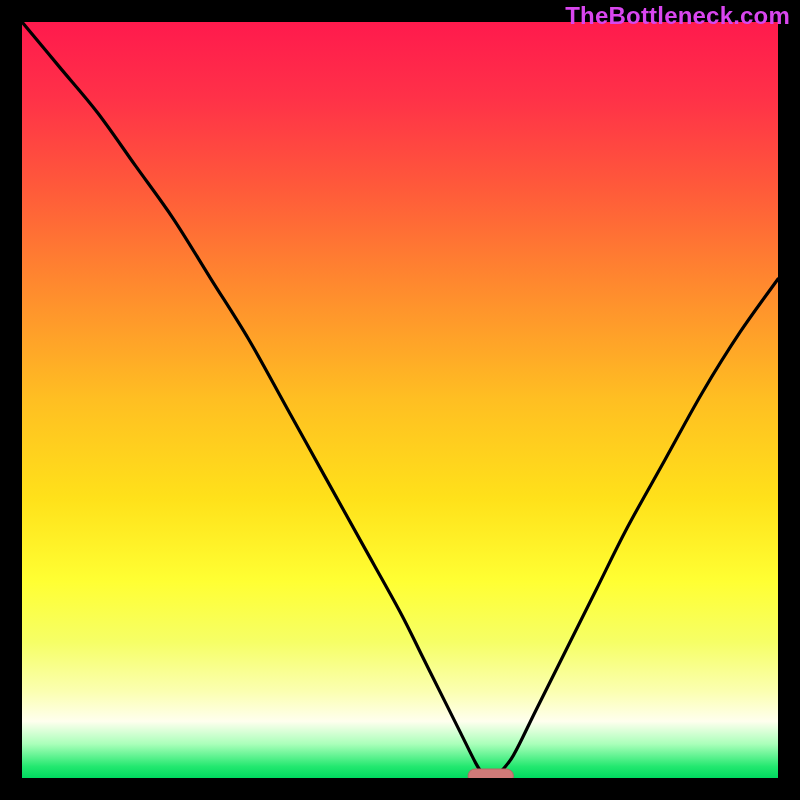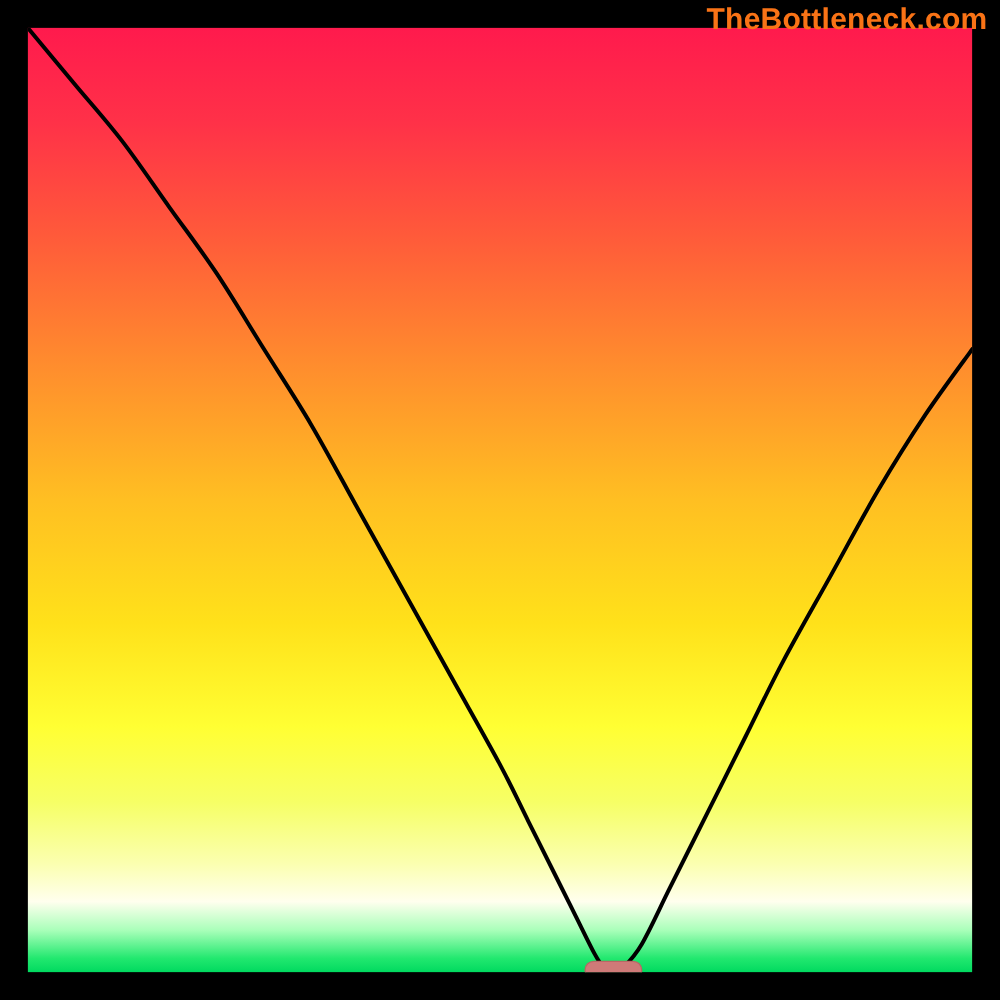--- a/index.html
+++ b/index.html
@@ -26,21 +26,21 @@
     height: 756px;
     overflow: hidden;
   }
   .watermark {
     position: absolute;
     top: 2px;
     right: 10px;
     font-family: Arial, Helvetica, sans-serif;
     font-size: 24px;
     font-weight: 600;
-    color: #f97316;
+    color: #d946ef;
     letter-spacing: 0.2px;
     user-select: none;
   }
   svg { display: block; }
 </style>
 </head>
 <body>
 
 <div class="frame">
   <div class="plot">

